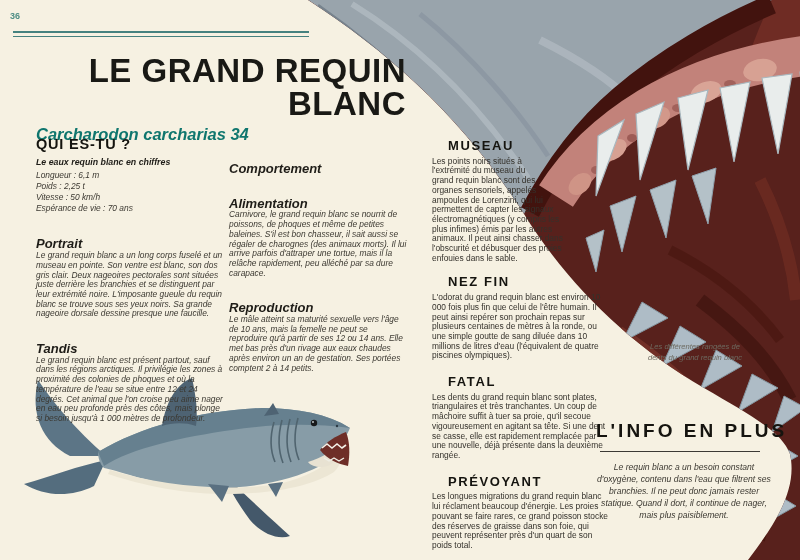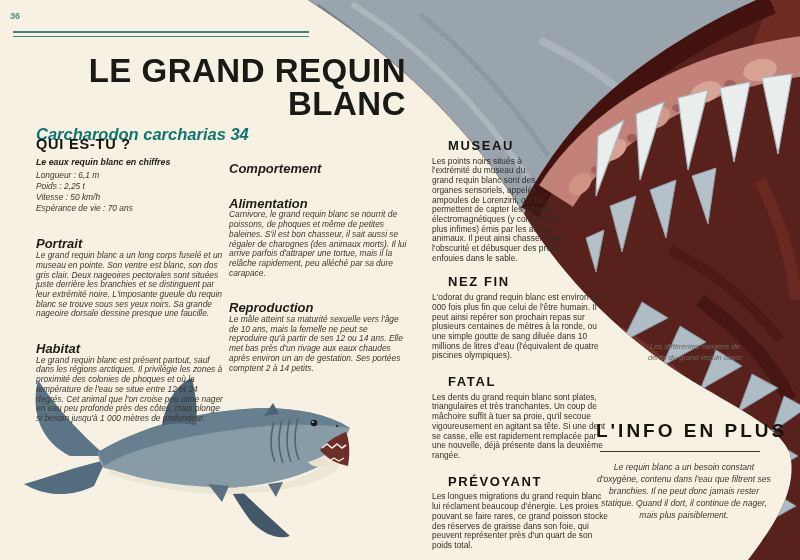--- a/index.html
+++ b/index.html
@@ -156,21 +156,21 @@
 
 <div class="abs col col-left">
   <div class="who-heading">QUI ES-TU ?</div>
   <div class="figures-title">Le eaux requin blanc en chiffres</div>
   <div class="stat">Longueur : 6,1 m</div>
   <div class="stat">Poids : 2,25 t</div>
   <div class="stat">Vitesse : 50 km/h</div>
   <div class="stat">Espérance de vie : 70 ans</div>
   <div class="sub-heading">Portrait</div>
   <div class="ital-text">Le grand requin blanc a un long corps fuselé et un museau en pointe. Son ventre est blanc, son dos gris clair. Deux nageoires pectorales sont situées juste derrière les branchies et se distinguent par leur extrémité noire. L'imposante gueule du requin blanc se trouve sous ses yeux noirs. Sa grande nageoire dorsale dessine presque une faucille.</div>
-  <div class="sub-heading">Habitat</div>
+  <div class="sub-heading">Tandis</div>
   <div class="ital-text">Le grand requin blanc est présent partout, sauf dans les régions arctiques. Il privilégie les zones à proximité des colonies de phoques et où la température de l'eau se situe entre 12 et 24 degrés. Cet animal que l'on croise peu aime nager en eau peu profonde près des côtes, mais plonge si besoin jusqu'à 1 000 mètres de profondeur.</div>
 </div>
 
 <div class="abs col col-mid">
   <div class="m-sec">
     <div class="sub-heading" style="margin-top:0">Comportement</div>
   </div>
   <div class="m-sec">
     <div class="sub-heading">Alimentation</div>
     <div class="ital-text">Carnivore, le grand requin blanc se nourrit de poissons, de phoques et même de petites baleines. S'il est bon chasseur, il sait aussi se régaler de charognes (des animaux morts). Il lui arrive parfois d'attraper une tortue, mais il la relâche rapidement, peu alléché par sa dure carapace.</div>

